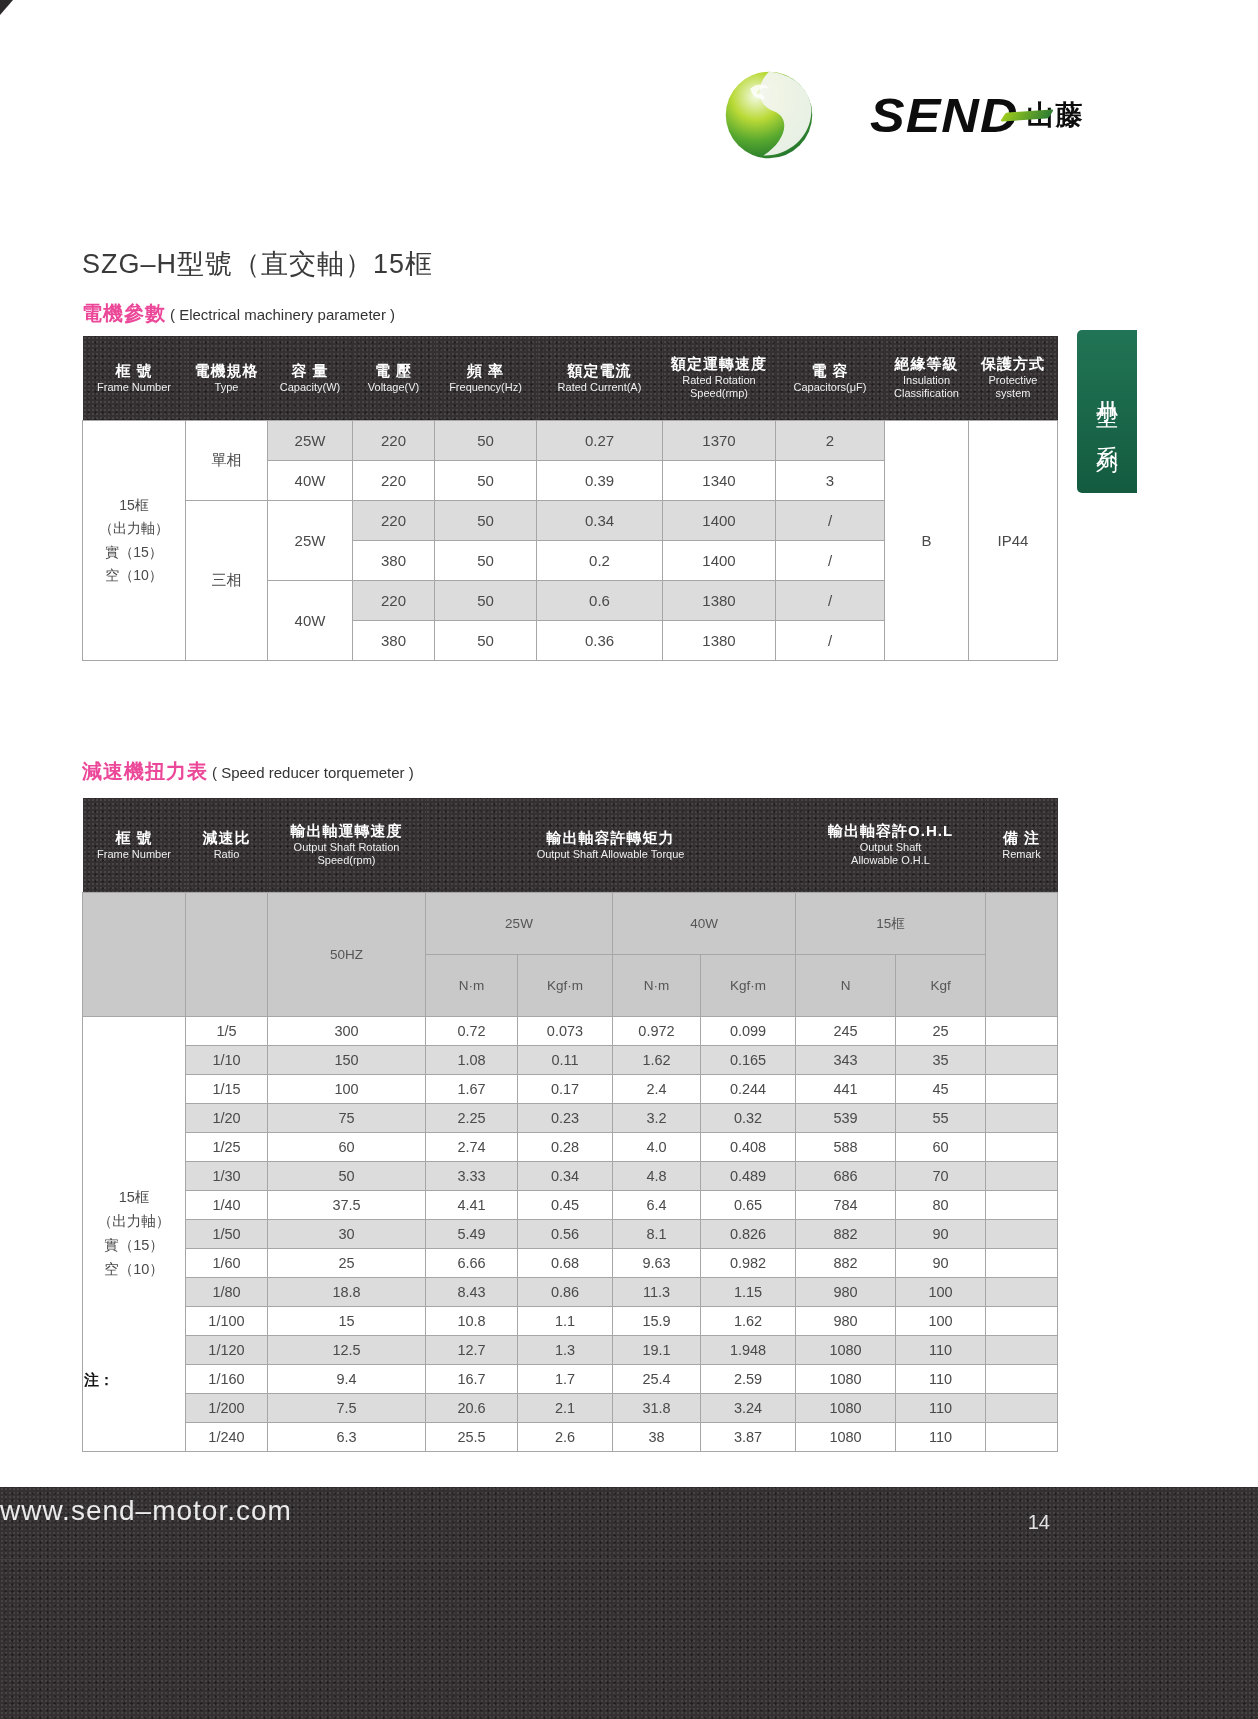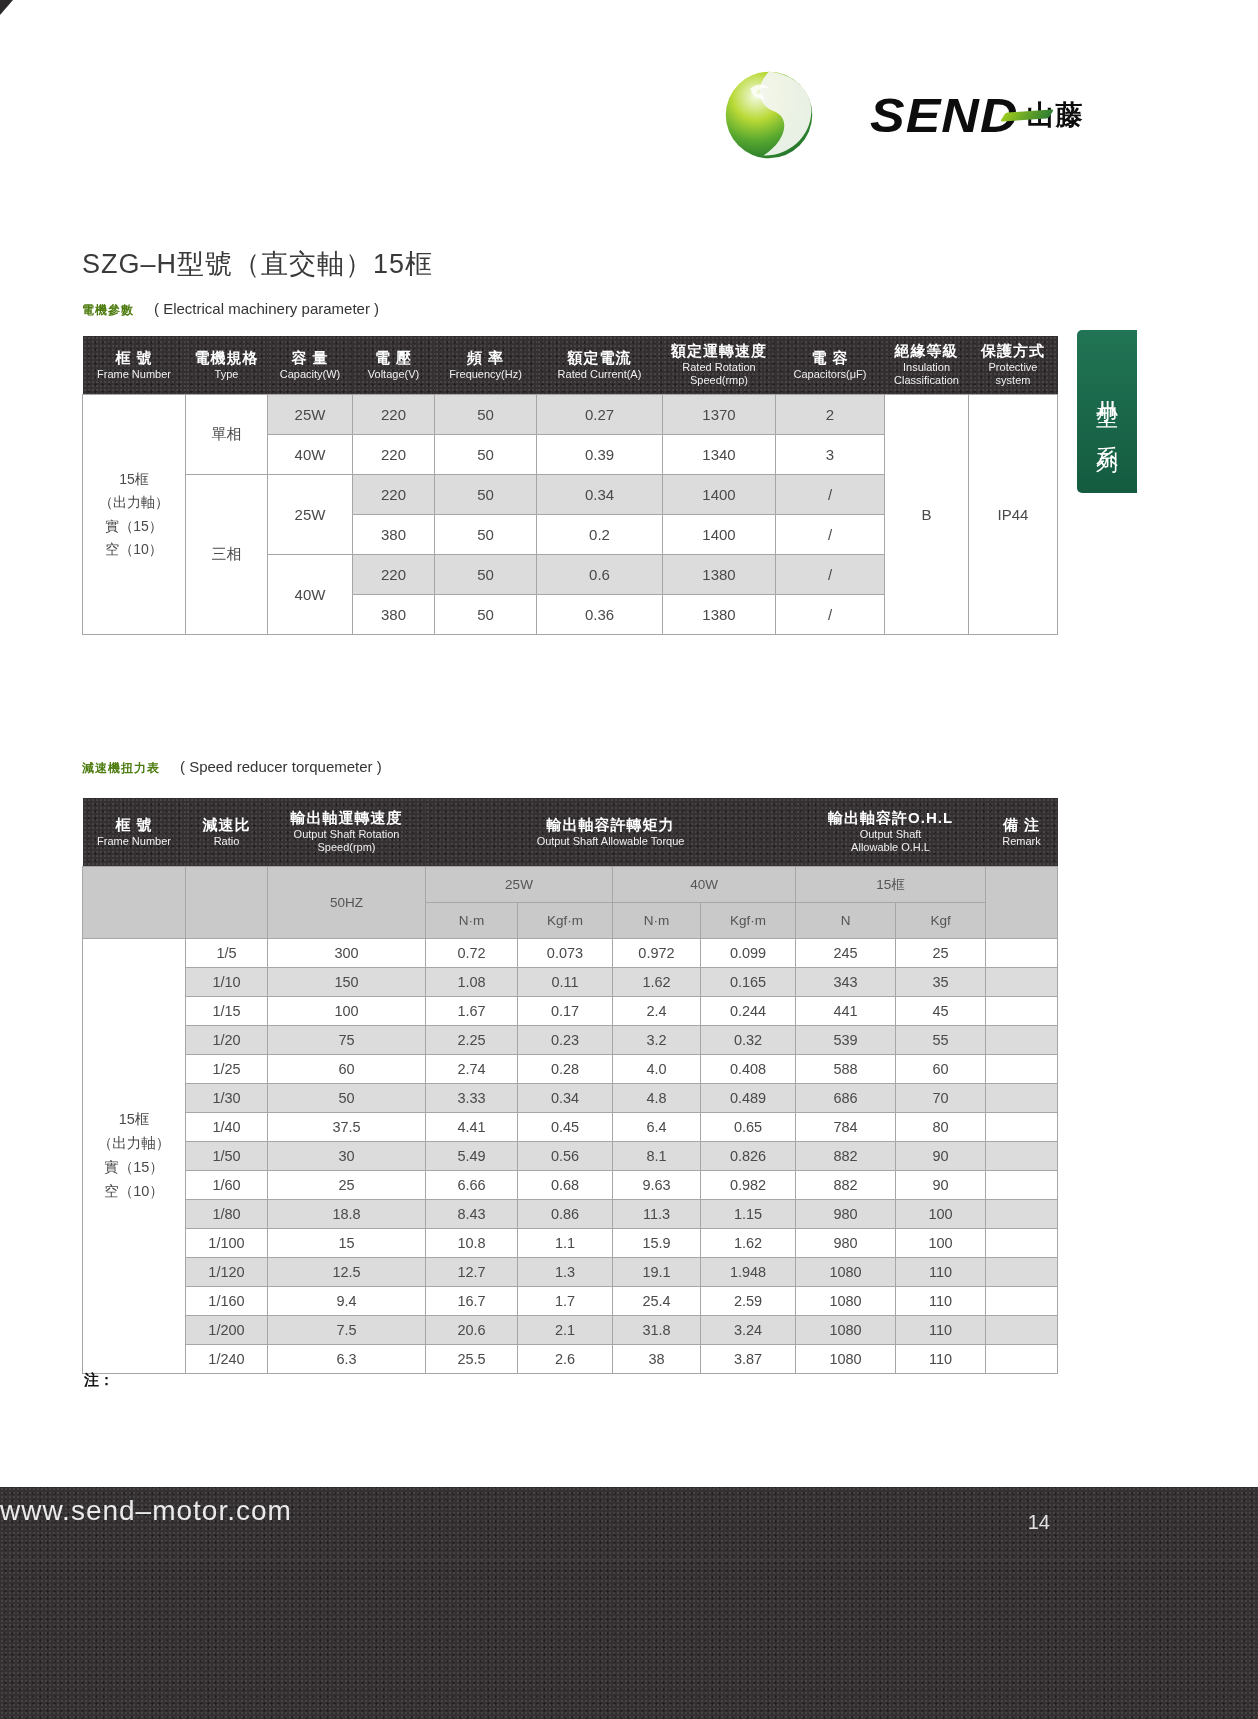--- a/index.html
+++ b/index.html
@@ -21,37 +21,37 @@
   .brand-cn{font-size:27px;font-weight:bold;color:#0d0d0d;margin-left:8px;letter-spacing:2px;}
   
   .side-tab{position:absolute;left:1077px;top:330px;width:60px;height:163px;
     background:linear-gradient(180deg,#217455,#145b40);border-radius:5px 0 0 5px;
     color:#fff;display:flex;align-items:center;justify-content:center;
     writing-mode:vertical-rl;text-orientation:upright;font-size:22px;letter-spacing:7px;}
   
   .page-title{position:absolute;left:82px;top:246px;font-size:27px;font-weight:500;
     color:#3a3a3a;letter-spacing:1px;}
   .section-head{position:absolute;left:82px;}
-  .section-head .t-cn{font-size:12px;font-weight:bold;color:#4d7c0f;letter-spacing:1px;}
-  .section-head .t-en{font-size:15px;color:#333;margin-left:20px;text-align:center;}
+  .section-head .t-cn{font-size:20px;font-weight:bold;color:#ec4899;letter-spacing:1px;}
+  .section-head .t-en{font-size:15px;color:#333;margin-left:4px;text-align:center;}
   #head1{top:300px;}
   #head2{top:758px;}
   
   table{border-collapse:collapse;table-layout:fixed;width:975px;position:absolute;left:82px;}
   #table1{top:336px;}
   #table2{top:798px;}
   .dark-tex{
     background-color:#343031;
     background-image:
       radial-gradient(rgba(255,255,255,0.10) 1px, transparent 1.3px),
       radial-gradient(rgba(0,0,0,0.38) 1px, transparent 1.3px);
     background-size:4px 4px,7px 7px;background-position:0 0,2px 3px;
     color:#fff;border:none;
   }
-  th{font-weight:normal;padding:5px 1px;vertical-align:middle;}
+  th{font-weight:normal;padding:18px 1px;vertical-align:middle;}
   th .cn{font-size:15px;font-weight:bold;letter-spacing:1px;line-height:1.25;}
   th .en{font-size:11px;line-height:1.2;white-space:pre-line;color:#efefef;}
   td{border:1px solid #a6a6a6;text-align:center;font-size:15px;color:#4a4a4a;
     vertical-align:middle;background:#fff;}
   #table1 thead th{height:48px;}
   #table1 tbody td{height:37px;}
   td.g{background:#dcdcdc;}
   td.frame-cell{font-size:14px;line-height:1.65;white-space:pre-line;color:#4a4a4a;background:#fff;}
   
   #table2 thead tr.main th{height:58px;}

